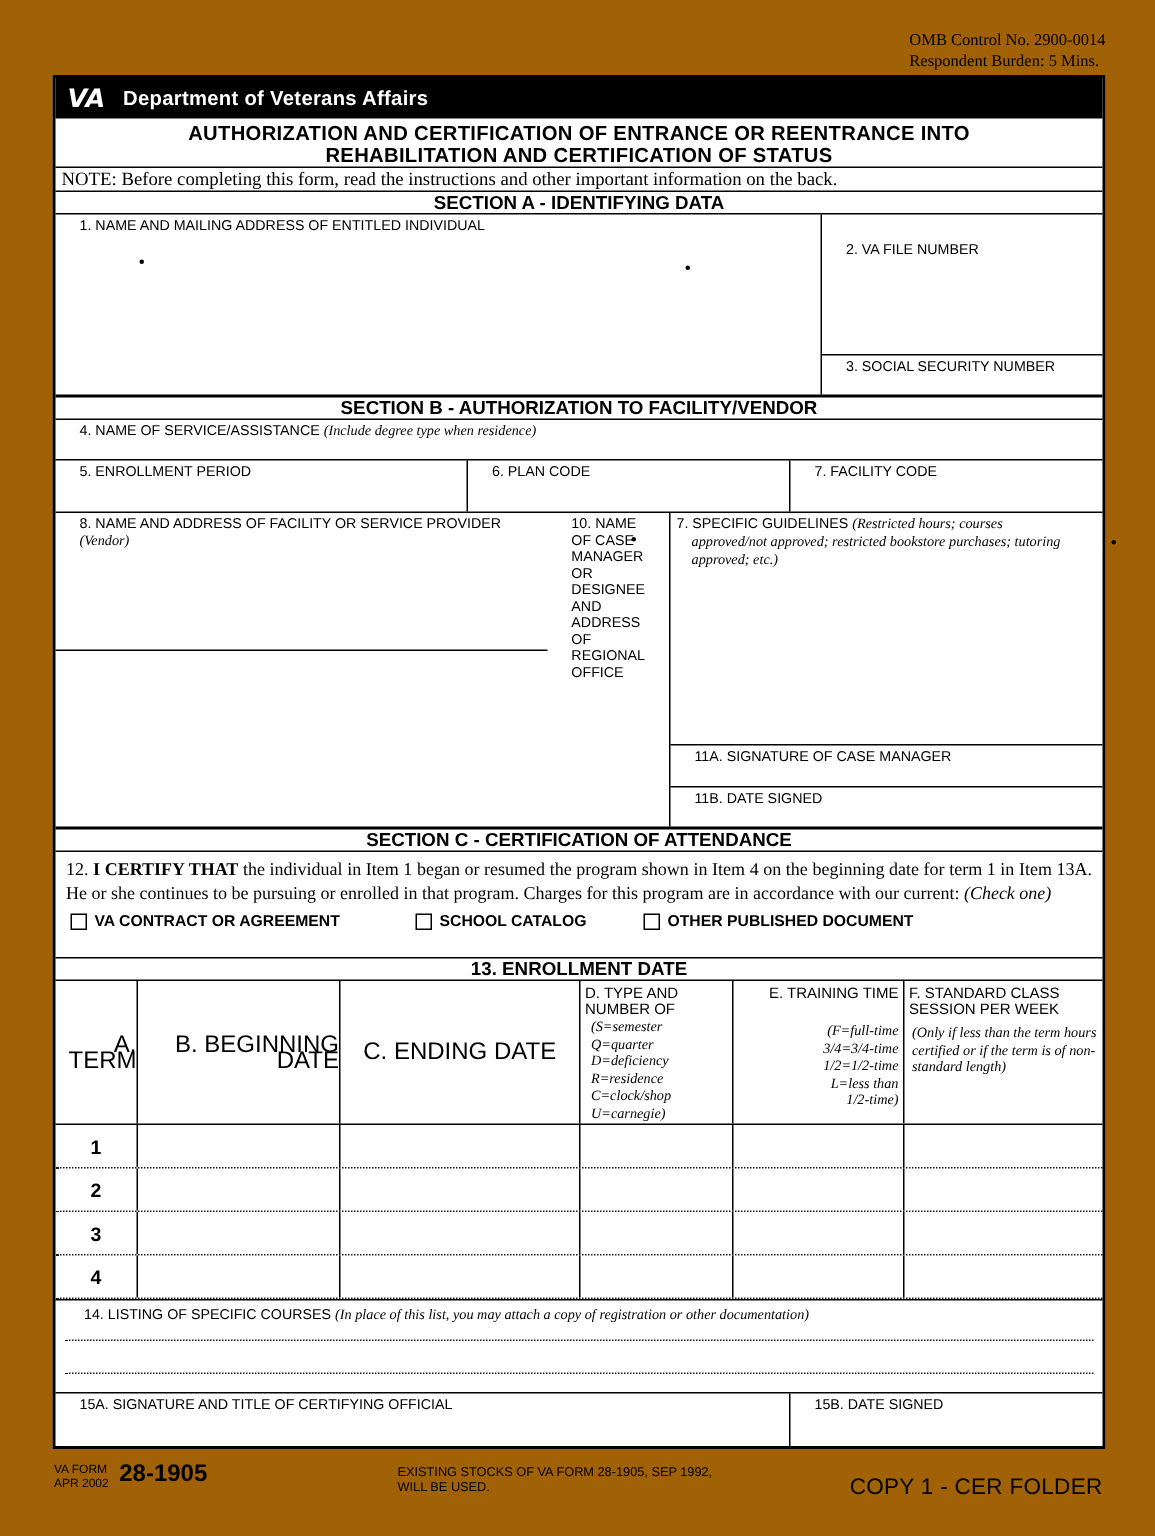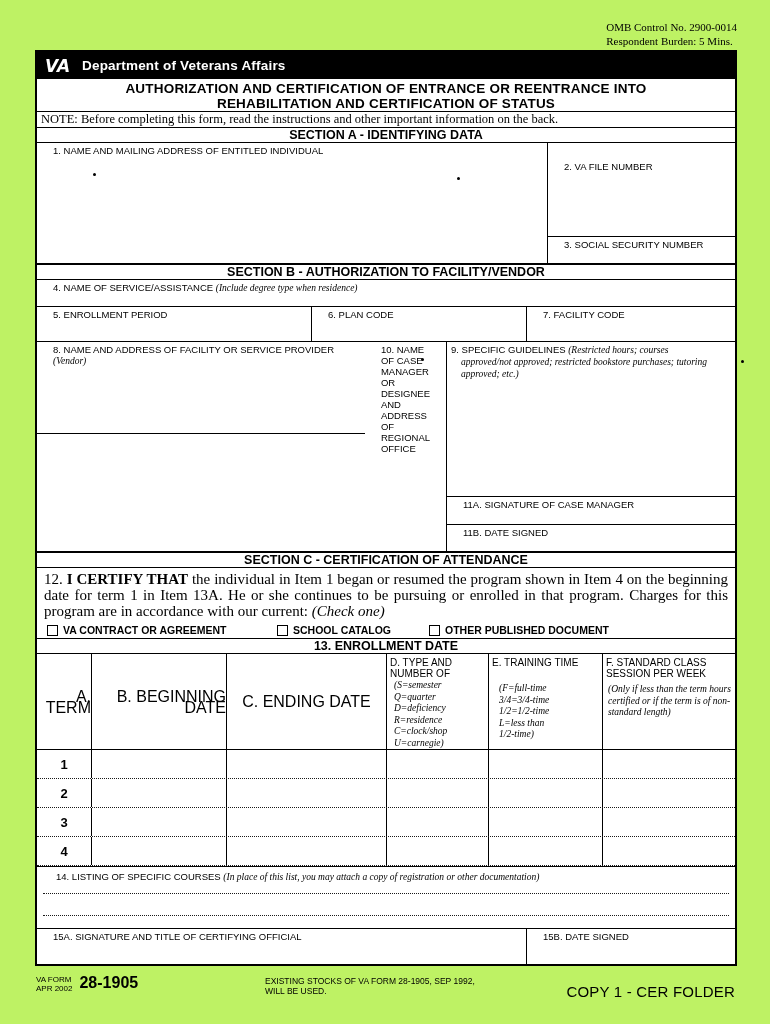--- a/index.html
+++ b/index.html
@@ -1,18 +1,18 @@
 <!DOCTYPE html>
 <html><head>
 <meta charset="utf-8">
 <style>
   * { margin:0; padding:0; box-sizing:border-box; }
   html,body { background:#ffffff; }
   body { width:770px; height:1024px; font-family:"Liberation Sans",sans-serif; color:#000; }
-  .page { position:relative; width:770px; height:1024px; background:#bef264; overflow:hidden; }
+  .page { position:relative; width:770px; height:1024px; background:#a16207; overflow:hidden; }
 
   .omb { position:absolute; top:21px; right:33px; font-family:"Liberation Serif",serif; font-size:11px; line-height:1.25; }
 
   .frame { position:absolute; left:35px; top:50px; width:702px; height:916px; border:2px solid #000; background:#fff; display:flex; flex-direction:column; }
 
   .hbar { flex:0 0 27px; background:#000; color:#fff; display:flex; align-items:center; gap:7px; padding:0 8px; }
   .agency { font-weight:bold; font-size:13.5px; letter-spacing:.2px; }
 
   .titleblk { flex:0 0 33px; text-align:center; font-weight:bold; font-size:13.5px; line-height:15px; padding-top:2px; border-bottom:1px solid #000; letter-spacing:.2px; }
   .noterow { flex:0 0 15px; font-family:"Liberation Serif",serif; font-size:12.5px; line-height:13px; padding:1px 4px; border-bottom:1px solid #000; }
@@ -39,32 +39,32 @@
   .item10 { flex:1; position:relative; }
   .colR { flex:1; display:flex; flex-direction:column; }
   .item9 { height:155px; border-bottom:1px solid #000; }
   .item9 .lbl { padding-left:14px; text-indent:-10px; }
   .item11a { height:28px; border-bottom:1px solid #000; }
   .item11b { flex:1; }
 
   .dot { position:absolute; width:3px; height:3px; border-radius:50%; background:#000; }
 
   .item12 { flex:0 0 71px; border-bottom:1px solid #000; padding:3px 7px 0; }
-  .cert { font-family:"Liberation Serif",serif; font-size:15px; line-height:16px; text-align:justify; }
+  .cert { font-family:"Liberation Serif",serif; font-size:12px; line-height:16px; text-align:justify; }
   .cert .b { font-weight:bold; }
   .cert .i { font-style:italic; }
   .checks { display:flex; align-items:flex-start; margin-top:5px; }
   .chk { display:flex; align-items:center; font-weight:bold; font-size:10.5px; }
   .chk .box { width:11px; height:11px; border:1px solid #000; margin-right:5px; flex:0 0 auto; background:#fff; }
   .chk1 { width:233px; padding-left:3px; }
   .chk2 { width:152px; }
 
   .thead { flex:0 0 93px; display:flex; border-bottom:1px solid #000; }
   .c { border-right:1px solid #000; }
-  .ca { width:55px; } .cb { width:135px; } .ccol { width:160px; } .cd { width:102px; } .ce { width:114px; }
+  .ca { width:55px; } .cb { width:135px; } .ccol { width:160px; } .cd { width:102px; } .ce { width:114px;text-align:right; }
   .cf { flex:1; }
   .cc { display:flex; align-items:center; justify-content:center; text-align:right; font-size:16px; line-height:11px; }
   .ct { font-size:10px; line-height:11px; padding:3px 3px 0; }
   .cnotes { font-family:"Liberation Serif",serif; font-style:italic; font-size:9.5px; line-height:11.5px; padding:1px 3px 0 7px; }
   .enotes { margin-top:14px; padding-left:10px; }
   .fnotes { margin-top:4px; padding-left:5px; }
   .prelines { white-space:pre-line; }
 
   .trows { border-bottom:1px solid #000; }
   .trow { display:flex; height:29px; border-bottom:1px dotted #1a1a1a; }
@@ -161,21 +161,21 @@
         </div>
         <div class="item10">
           <div class="lbl">10. NAME OF CASE MANAGER OR DESIGNEE AND ADDRESS OF REGIONAL OFFICE</div>
           <span class="dot" style="left:56px; top:16px;"></span>
           <span class="dot" style="left:376px; top:18px;"></span>
         </div>
       </div>
       <div class="colR">
         <div class="item9">
           <div class="lbl">
-            <span>9. SPECIFIC GUIDELINES</span>
+            <span>7. SPECIFIC GUIDELINES</span>
             <span class="ilbl">(Restricted hours; courses approved/not approved; restricted bookstore purchases; tutoring approved; etc.)</span>
           </div>
         </div>
         <div class="item11a">
           <div class="lbl">11A. SIGNATURE OF CASE MANAGER</div>
         </div>
         <div class="item11b">
           <div class="lbl">11B. DATE SIGNED</div>
         </div>
       </div>

